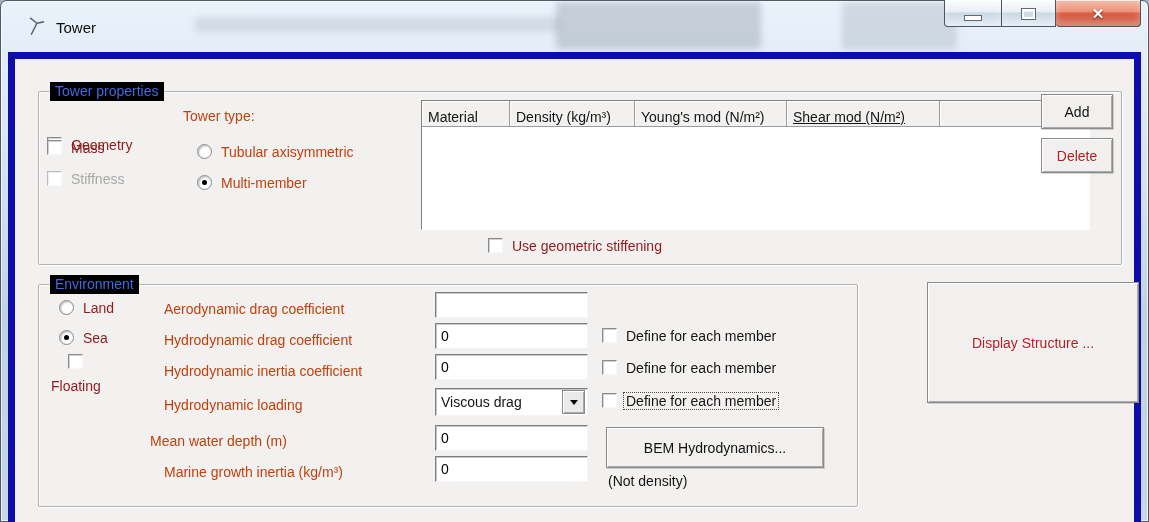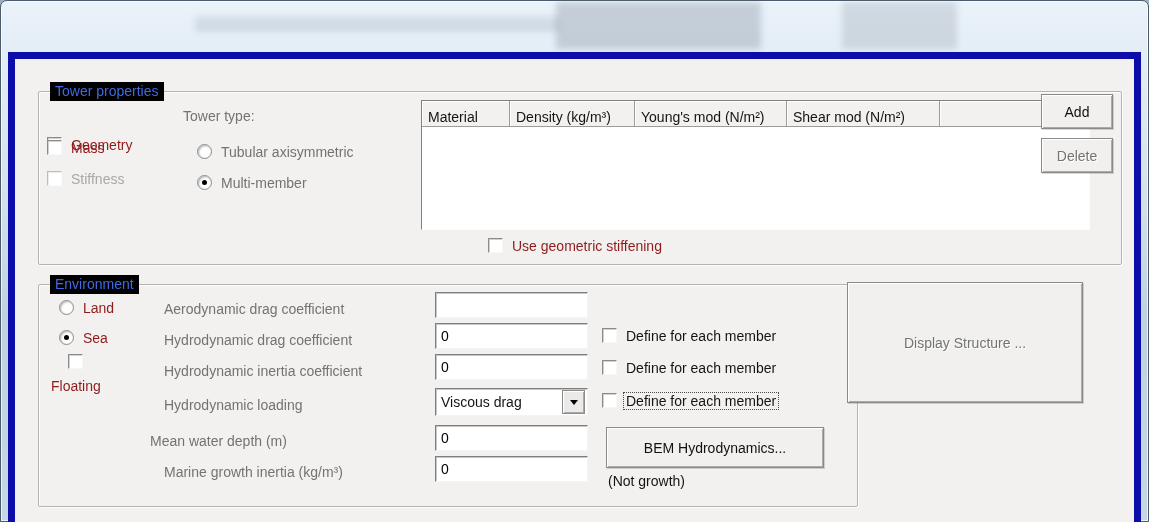--- a/index.html
+++ b/index.html
@@ -39,21 +39,21 @@
           background:#f2f1ef;border:7px solid #0d0daa;border-bottom:none;}
 
   
   .groupbox{position:absolute;border:1px solid #b3b3b3;border-radius:2px;
             box-shadow:inset 1px 1px 0 #fdfdfd,1px 1px 0 #fdfdfd;}
   .gb-label{position:absolute;top:-10px;left:11px;background:#000000;padding:0 5px;
             color:#4169e1;line-height:19px;white-space:nowrap;}
   .gb-tower{left:23px;top:32px;width:1082px;height:172px;}
   .gb-env{left:23px;top:225px;width:818px;height:221px;}
 
-  .blue{color:#737373;}.red{color:#8e1b1b;}.gray{color:#a8a8a8;}.black{color:#141414;}
+  .blue{color:#c2410c;}.red{color:#8e1b1b;}.gray{color:#a8a8a8;}.black{color:#141414;}
   .lbl{position:absolute;white-space:nowrap;line-height:16px;}
 
   .chkrow{position:absolute;display:flex;align-items:center;gap:9px;height:17px;white-space:nowrap;}
 
   .cb{width:15px;height:15px;background:#fff;flex:none;position:relative;box-sizing:border-box;
       border:1px solid;border-color:#8b8b8b #f7f7f7 #f7f7f7 #8b8b8b;
       box-shadow:inset 1px 1px 0 rgba(0,0,0,.18);}
   .cb.checked::after{content:"";position:absolute;left:2px;top:3px;width:8px;height:4px;
       border-left:2px solid #000;border-bottom:2px solid #000;transform:rotate(-45deg);}
   .cb.disabled{border-color:#bdbdbd #fafafa #fafafa #bdbdbd;box-shadow:inset 1px 1px 0 rgba(0,0,0,.07);}
@@ -72,41 +72,58 @@
       box-shadow:inset 1px 1px 0 rgba(0,0,0,.22);display:flex;align-items:center;}
   .dd-text{flex:1;padding-left:5px;white-space:nowrap;overflow:hidden;}
   .dd-btn{width:21px;height:22px;margin:2px;flex:none;background:#eceae8;
       border:1px solid #8c8c8c;box-shadow:inset 1px 1px 0 #fff,inset -1px -1px 0 #a9a9a9;
       display:flex;align-items:center;justify-content:center;}
   .dd-arrow{width:0;height:0;border-left:4px solid transparent;border-right:4px solid transparent;border-top:5px solid #000;}
 
   .btn{position:absolute;background:#f1f0ee;box-sizing:border-box;border:1px solid #8a8a8a;
        box-shadow:inset 1px 1px 0 #ffffff,inset -1px -1px 0 #ababab,1px 1px 0 rgba(0,0,0,.15);
        display:flex;align-items:center;justify-content:center;font:inherit;color:#111;white-space:nowrap;}
-  .btn.disabled{color:#737373;text-shadow:1px 1px 0 #fff;}
+  .btn.disabled{color:#b91c1c;text-shadow:1px 1px 0 #fff;}
 
   .mat-table{position:absolute;left:382px;top:8px;width:669px;height:130px;background:#fff;box-sizing:border-box;
        border:1px solid;border-color:#808080 #fdfdfd #fdfdfd #808080;box-shadow:inset 1px 1px 0 rgba(0,0,0,.12);}
   .thead{display:flex;height:26px;background:#f2f1ef;}
   .th{box-sizing:border-box;padding:8px 6px 0 6px;border-right:1px solid #9b9b9b;border-bottom:1px solid #9b9b9b;
       box-shadow:inset 1px 1px 0 #fff;white-space:nowrap;overflow:hidden;}
   .tbody{position:absolute;left:0;top:26px;right:0;bottom:0;background:#fff;}
 
   .focusbox{border:1px dotted #4a4a4a;padding:0 2px;margin:-1px -3px;}
 </style>
 </head>
 <body>
 
 <div id="canvas">
 
   <div class="frame"></div>
   <div class="blob blob1"></div>
   <div class="blob blob2"></div>
   <div class="blob blob3"></div>
 
+  <div class="titlebar">
+    <svg class="app-icon" viewBox="0 0 24 24">
+      <path d="M7 21 L13 9 M13 9 L6 3.5 M13 9 L20 7.5" stroke="#5a6570" stroke-width="1.7" fill="none" stroke-linecap="round"></path>
+    </svg>
+    <span class="title-text">Tower</span>
+    <div class="winbtns">
+      <div class="winbtn min">
+          <span class="glyph-min"></span>
+        </div>
+      <div class="winbtn max">
+          <span class="glyph-max"></span>
+        </div>
+      <div class="winbtn close">
+          <span class="glyph-close">✕</span>
+        </div>
+    </div>
+  </div>
 
   <div class="client">
 
     <div class="groupbox gb-tower">
       <span class="gb-label">Tower properties</span>
 
       <div class="chkrow" style="left:8px;top:15px;margin-top:29px;">
         <span class="cb checked"></span>
         <span class="red">Geometry</span>
       </div>
@@ -127,21 +144,21 @@
       <div class="chkrow" style="left:158px;top:82px;">
         <span class="rb selected"></span>
         <span class="blue">Multi-member</span>
       </div>
 
       <div class="mat-table">
         <div class="thead">
           <div class="th" style="width:88px;">Material</div>
           <div class="th" style="width:125px;">Density (kg/m³)</div>
           <div class="th" style="width:152px;">Young's mod (N/m²)</div>
-          <div class="th" style="width:153px;">Shear mod (N/m²)</div>
+          <div class="th" style="width:153px;text-decoration:underline;">Shear mod (N/m²)</div>
           <div class="th" style="flex:1;border-right:none;"></div>
         </div>
         <div class="tbody"></div>
       </div>
 
       <div class="btn" style="left:1002px;top:2px;width:72px;height:35px;">Add</div>
       <div class="btn disabled" style="left:1002px;top:46px;width:72px;height:35px;">Delete</div>
 
       <div class="chkrow" style="left:449px;top:145px;text-align:right;">
         <span class="cb"></span>
@@ -193,18 +210,18 @@
       <div class="chkrow" style="left:563px;top:74px;">
         <span class="cb"></span>
         <span class="black">Define for each member</span>
       </div>
       <div class="chkrow" style="left:563px;top:107px;">
         <span class="cb"></span>
         <span class="black focusbox">Define for each member</span>
       </div>
 
       <div class="btn" style="left:567px;top:142px;width:218px;height:41px;">BEM Hydrodynamics...</div>
-      <span class="lbl black" style="left:569px;top:188px;">(Not growth)</span>
+      <span class="lbl black" style="left:569px;top:188px;">(Not density)</span>
     </div>
 
-    <div class="btn disabled" style="left:832px;top:223px;width:236px;height:121px;">Display Structure ...</div>
+    <div class="btn disabled" style="left:912px;top:223px;width:212px;height:121px;">Display Structure ...</div>
   </div>
 </div>
 
 </body></html>

